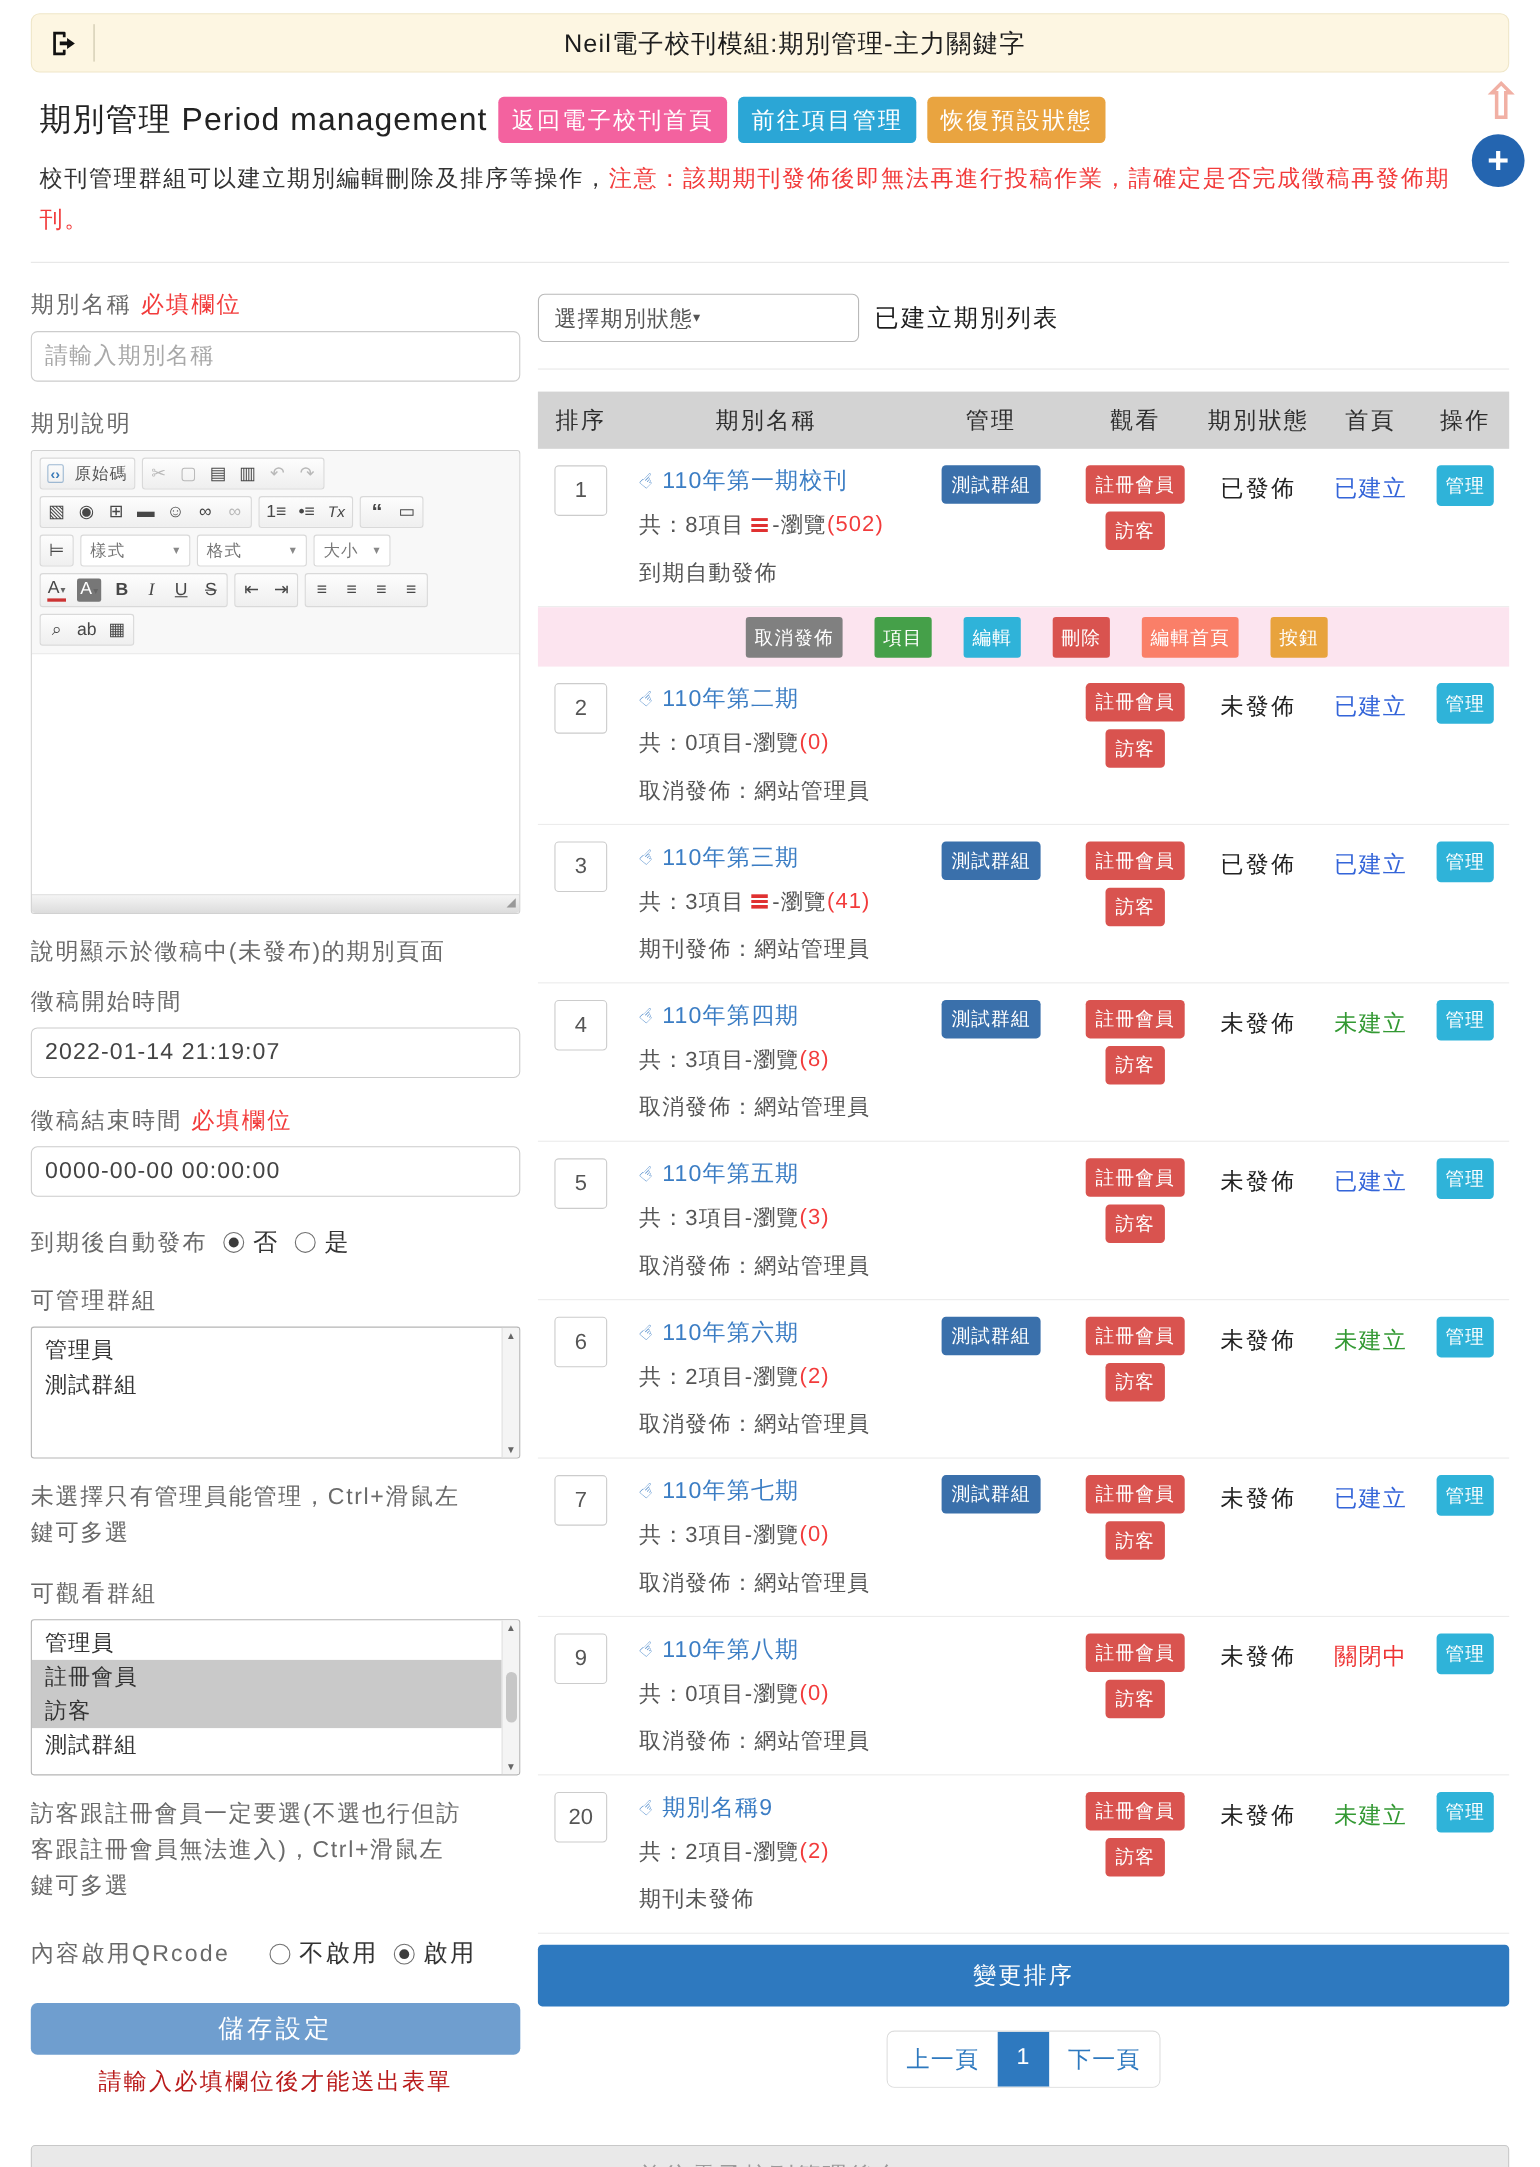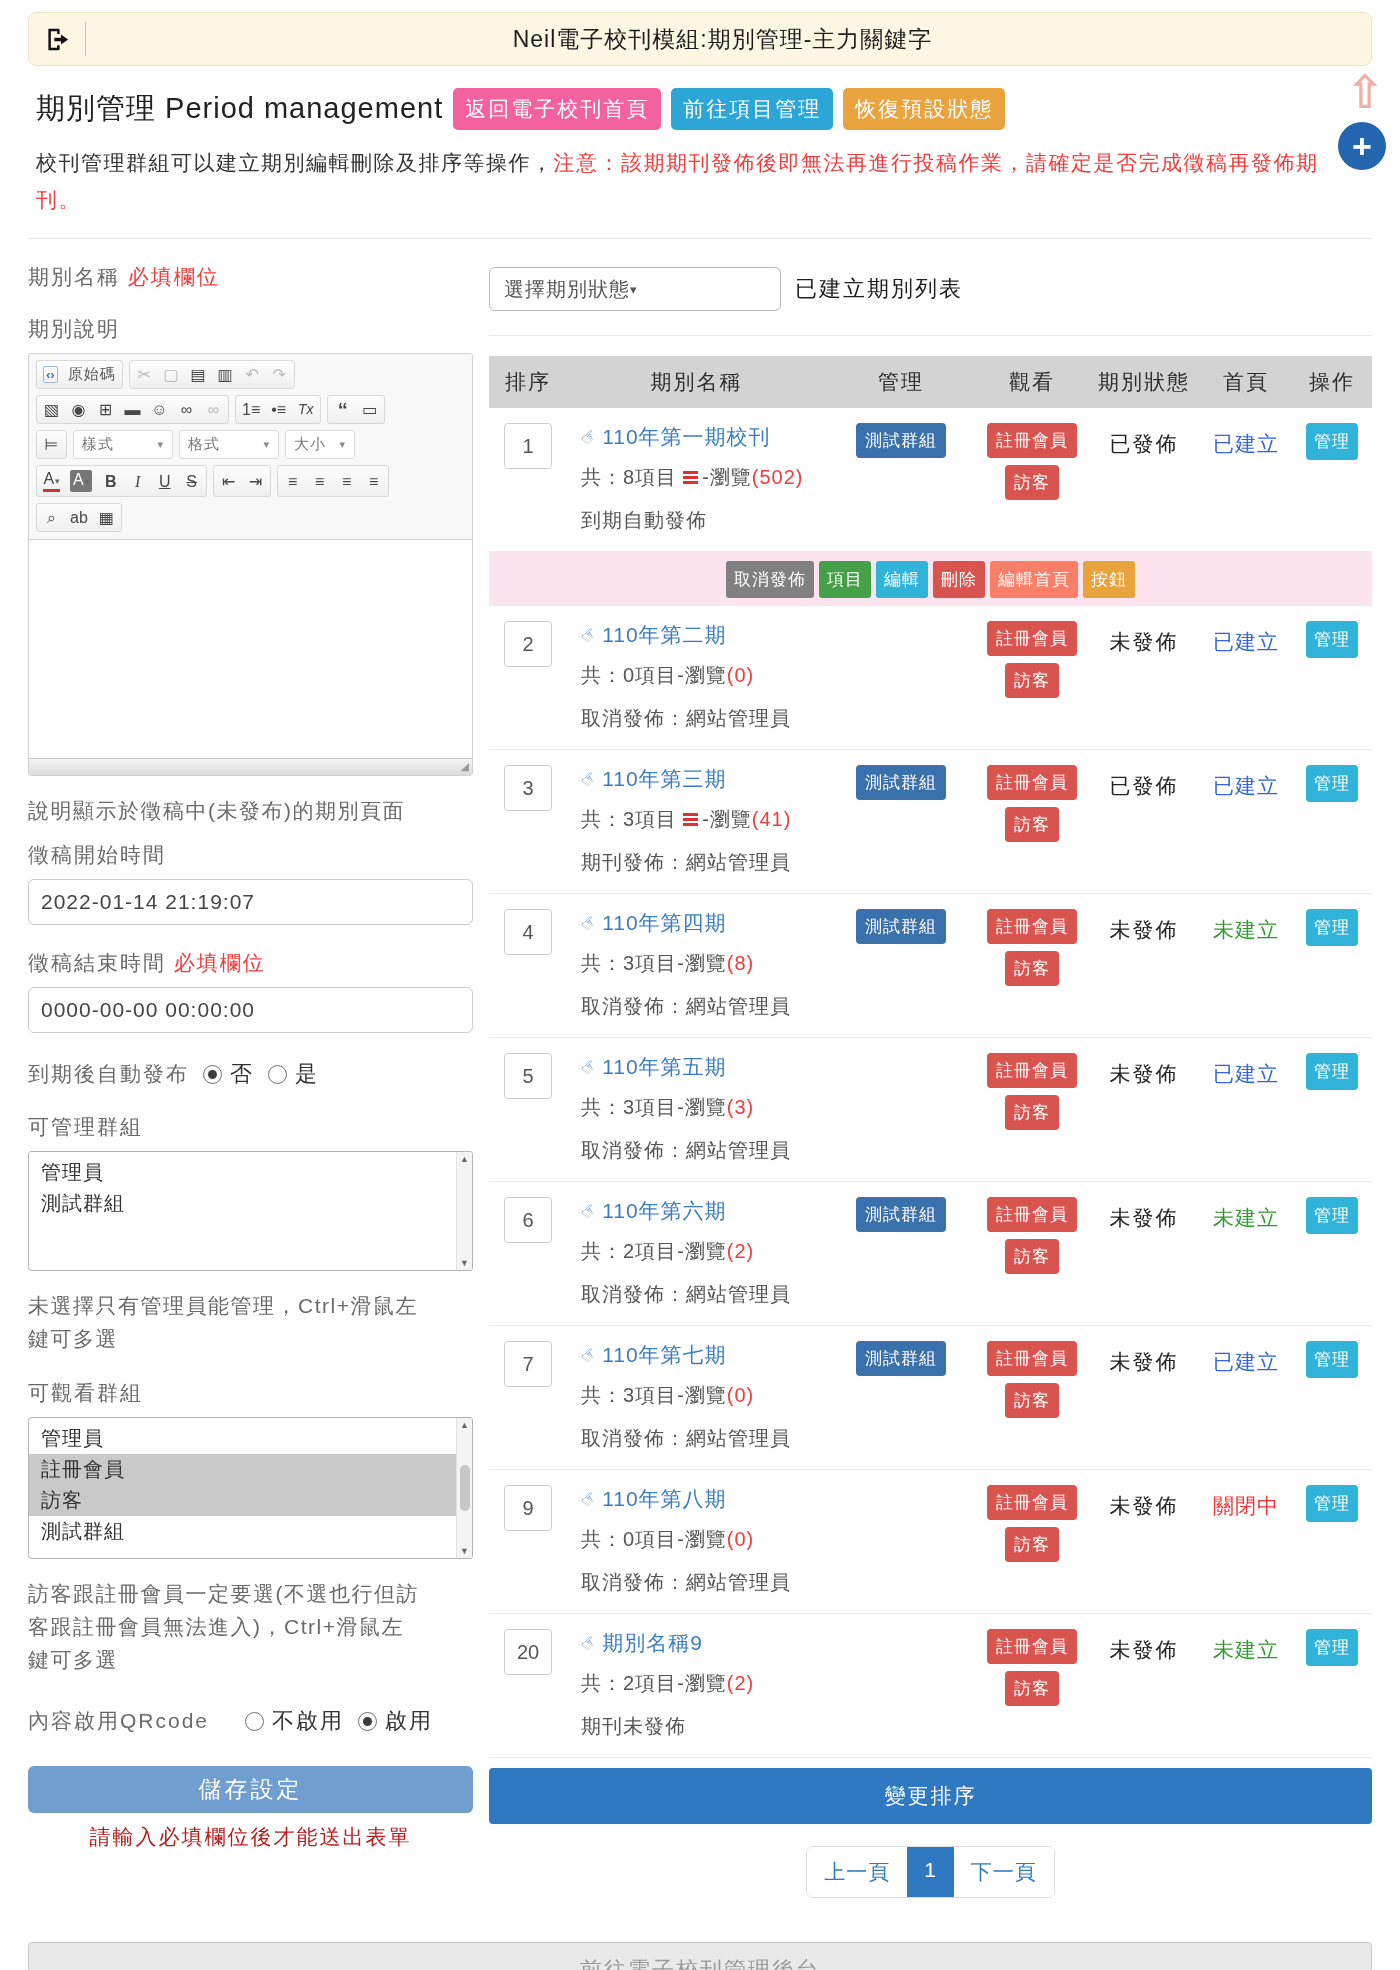--- a/index.html
+++ b/index.html
@@ -125,21 +125,21 @@
   .badge { color:#fff; font-size:17px; padding:6px 9px; border-radius:4px; letter-spacing:1px; white-space:nowrap; }
   .b-blue { background:#3a70ab; } .b-red { background:#d9534f; }
   .c-state { text-align:center; font-size:21px; color:#222; letter-spacing:2px; padding-top:7px; }
   .c-home { text-align:center; font-size:21px; letter-spacing:1px; padding-top:7px; }
   .home-open { color:#3465d9; cursor:pointer; } .home-not-created { color:#339933; cursor:pointer; }
   .home-closed { color:#ee3333; cursor:pointer; }
   .c-action { text-align:center; }
   .btn-manage { display:inline-block; background:#2fb3d9; color:#fff; font-size:17px; padding:7px 8px;
     border-radius:4px; letter-spacing:1px; cursor:pointer; }
   .pinkbar { background:#fce4ef; min-height:54px; display:flex; align-items:center; justify-content:center; gap:5px; }
-  .rbtn { color:#fff; font-size:17px; padding:7px 8px; border-radius:3px; letter-spacing:1px; cursor:pointer; white-space:nowrap; }
+  .rbtn { color:#fff; font-size:17px; padding:7px 8px; border-radius:3px; letter-spacing:1px; cursor:pointer; white-space:nowrap;margin-left:24px; }
   .rb-gray{background:#808080;} .rb-green{background:#45a049;} .rb-cyan{background:#2fb3d9;}
   .rb-red{background:#d9534f;} .rb-salmon{background:#fa7f68;} .rb-amber{background:#e8a33d;}
 
   .sortbar { margin-top:10px; height:56px; background:#2e79bf; border-radius:4px; color:#ffffff; font-size:21px;
     letter-spacing:2px; display:flex; align-items:center; justify-content:center; cursor:pointer; }
   .pagwrap { display:flex; justify-content:center; margin-top:22px; }
   .pager { display:flex; border:1px solid #ddd; border-radius:7px; overflow:hidden; }
   .pg { font-size:21px; color:#2e79bf; padding:11px 17px; background:#fff; cursor:pointer; letter-spacing:1px; }
   .pg.active { background:#2e79bf; color:#fff; }
 
@@ -175,20 +175,21 @@
 <div class="addbtn">
     <span>+</span>
   </div>
 
 <hr class="main">
 
 <div class="main">
 
   <div class="leftcol">
     <div class="flabel"><span>期別名稱</span> <span class="req">必填欄位</span></div>
+    <input class="text" placeholder="請輸入期別名稱" style="">
 
     <div class="flabel">期別說明</div>
     <div class="editor">
       <div class="ck-toolbar">
           <div class="tb-row">
             <span class="tgroup">
               <span class="tb-srcicon">‹›</span>
               <span class="srclab">原始碼</span>
             </span>
             <span class="tgroup">

